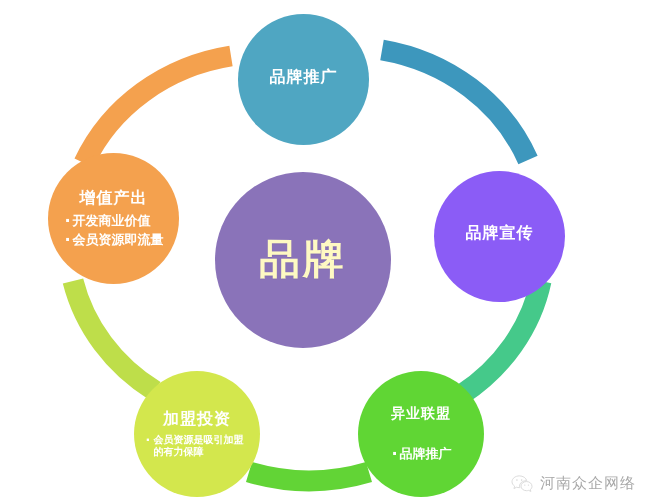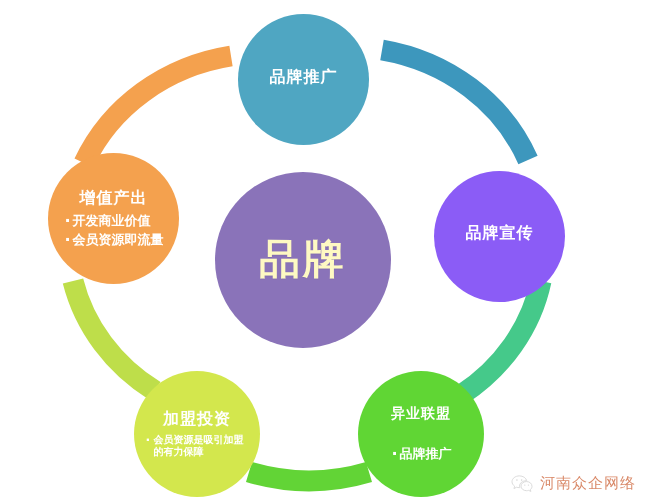--- a/index.html
+++ b/index.html
@@ -138,21 +138,21 @@
     position:absolute;
     right:9px;bottom:10px;
     display:flex;
     align-items:center;
     gap:7px;
     z-index:6;
     opacity:.62;
   }
   #watermark .wm-text{
     font-size:15px;
-    color:#c2410c;
+    color:#737373;
     letter-spacing:1px;
     white-space:nowrap;
     text-align:center;
   }
   #watermark .wm-icon{
     width:22px;height:19px;
     display:block;
     opacity:.55;
   }
 </style>

